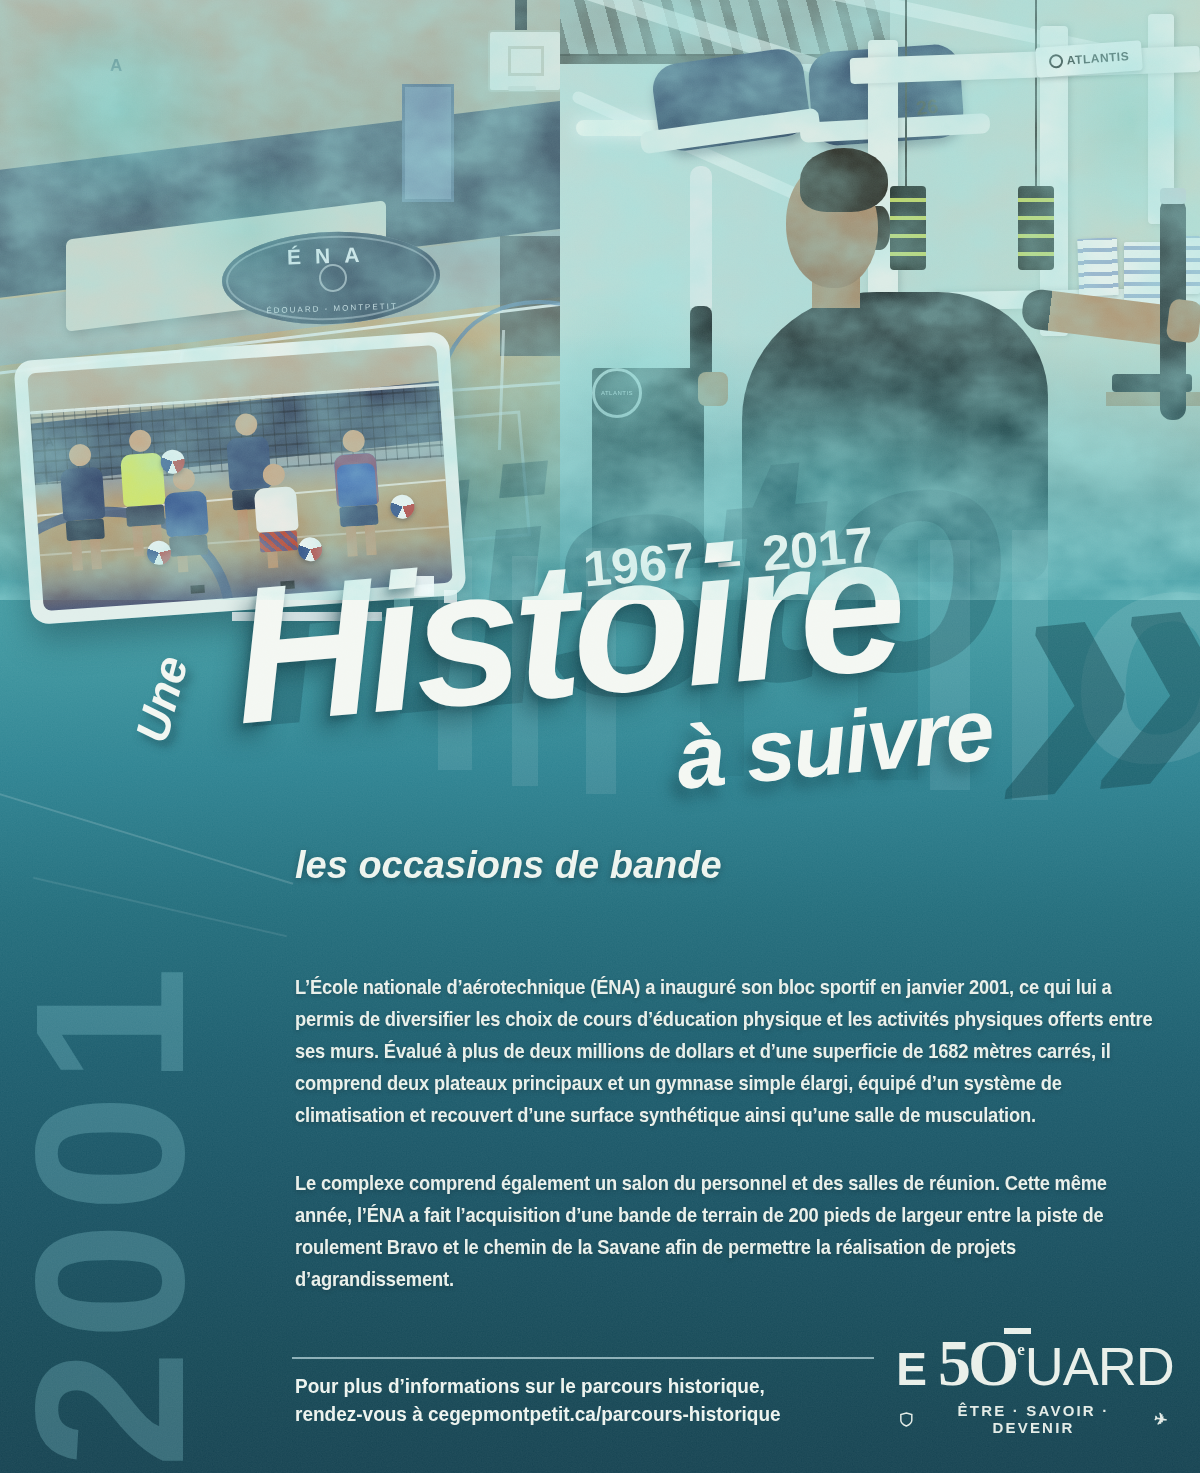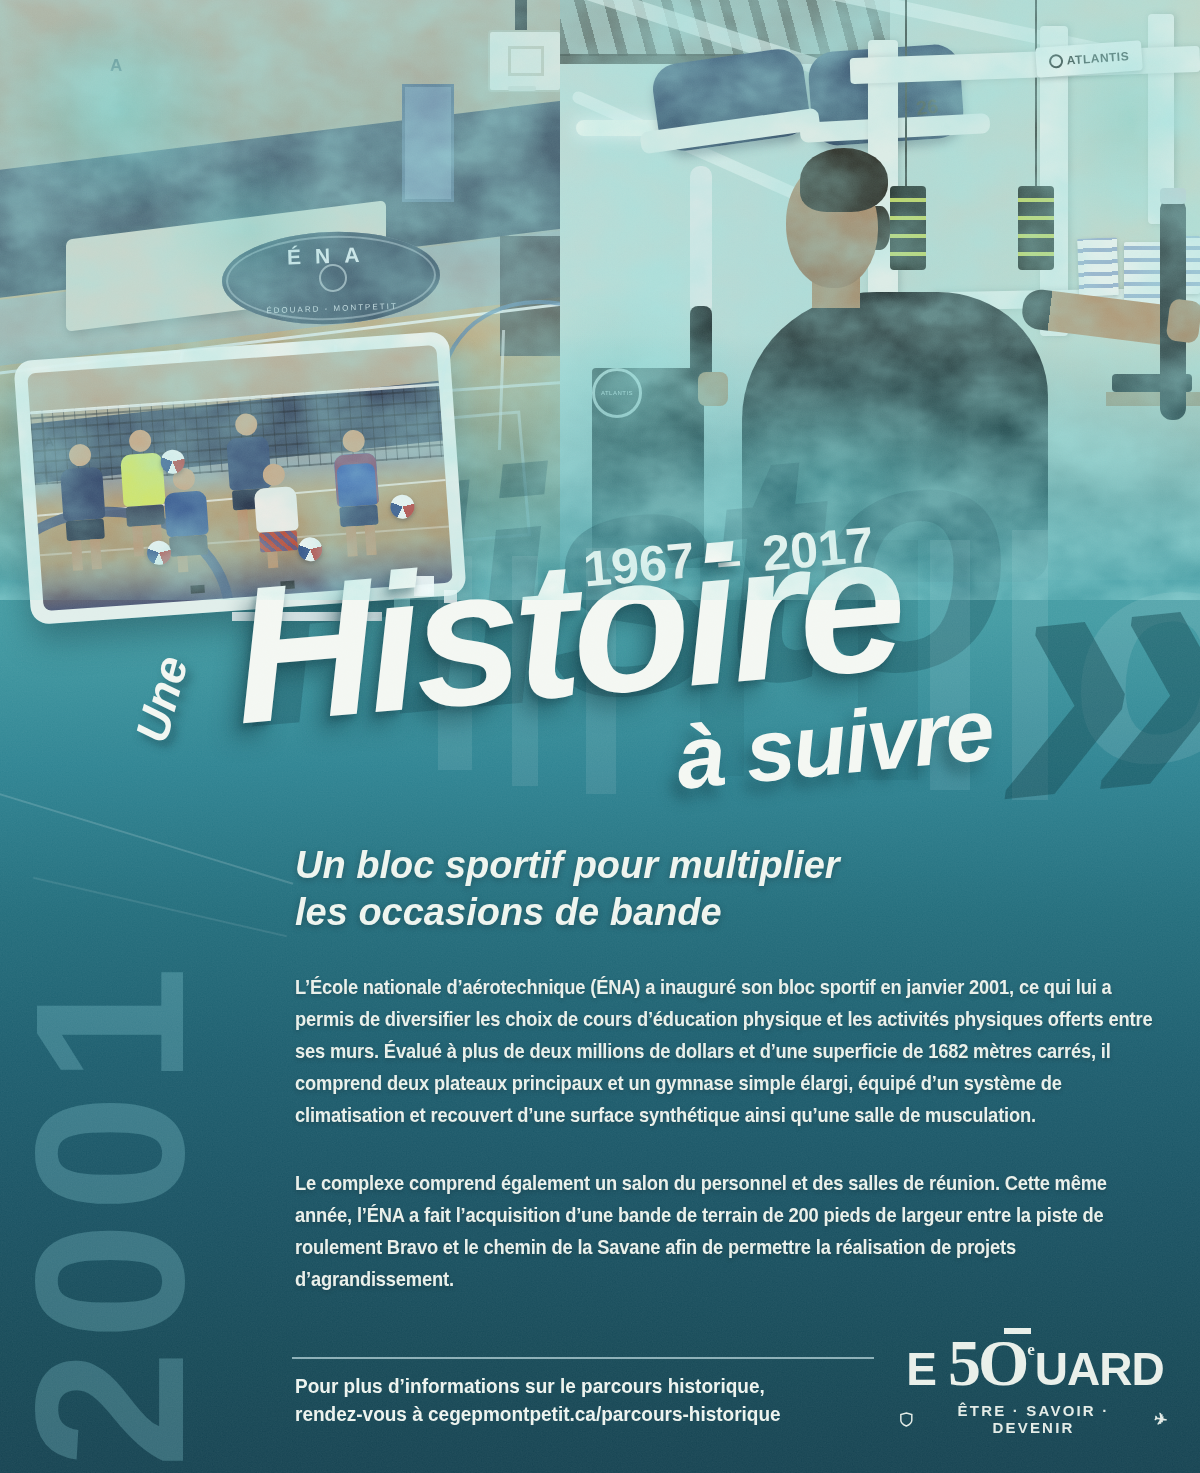--- a/index.html
+++ b/index.html
@@ -124,21 +124,21 @@
   #divider{left:292px;top:1357px;width:582px;height:2px;background:rgba(178,208,213,.75);}
   #footer-info{left:295px;top:1372px;font-size:20px;line-height:28px;font-weight:bold;color:#edf3ee;
     transform:scaleX(.95);transform-origin:left top;}
   
   #logo{left:900px;top:1330px;width:270px;text-align:center;color:#e9efe9;}
   .logo-word{display:flex;align-items:baseline;justify-content:center;line-height:1;}
   .lg-e{font-size:46px;font-weight:bold;position:relative;letter-spacing:-1px;}
   .lg-bar{position:absolute;width:27px;height:6px;background:#e9efe9;margin:-2px 0 0 -35px;}
   .lg-50{font-family:"Liberation Serif",serif;font-size:66px;font-weight:bold;letter-spacing:-3px;margin-left:12px;}
   .lg-sup{font-family:"Liberation Serif",serif;font-size:17px;font-weight:bold;position:relative;top:-30px;margin-left:1px;}
-  .lg-rest{font-size:46px;font-weight:bold;letter-spacing:-1px;}
+  .lg-rest{font-size:54px;font-weight:normal;letter-spacing:-1px;}
   .logo-tag{margin-top:6px;display:flex;align-items:center;justify-content:center;gap:4px;
     font-size:15px;letter-spacing:2.2px;font-weight:bold;color:#e3ebe6;}
   .plane{font-size:16px;transform:rotate(10deg);display:inline-block;}
   .grain{position:absolute;left:0;top:0;pointer-events:none;}
 </style>
 </head>
 <body>
 
 <div id="poster">
 
@@ -318,21 +318,20 @@
   <div id="kicker" class="a">
     <span>1967</span>
     <span class="dash">–</span>
     <span>2017</span>
   </div>
   <div id="title-une" class="a">Une</div>
   <div id="title-main" class="a">Histoire</div>
   <div id="title-suffix" class="a">à suivre</div>
 
   <div id="heading" class="a">
-    <div>Un bloc sportif pour multiplier</div>
     <div>les occasions de bande</div>
   </div>
   <p id="para1" class="a para">L’École nationale d’aérotechnique (ÉNA) a inauguré son bloc sportif en janvier 2001, ce qui lui a permis de diversifier les choix de cours d’éducation physique et les activités physiques offerts entre ses murs. Évalué à plus de deux millions de dollars et d’une superficie de 1682 mètres carrés, il comprend deux plateaux principaux et un gymnase simple élargi, équipé d’un système de climatisation et recouvert d’une surface synthétique ainsi qu’une salle de musculation.</p>
   <p id="para2" class="a para">Le complexe comprend également un salon du personnel et des salles de réunion. Cette même année, l’ÉNA a fait l’acquisition d’une bande de terrain de 200 pieds de largeur entre la piste de roulement Bravo et le chemin de la Savane afin de permettre la réalisation de projets d’agrandissement.</p>
 
   <div id="divider" class="a"></div>
   <div id="footer-info" class="a">
     <div>Pour plus d’informations sur le parcours historique,</div>
     <div>rendez-vous à cegepmontpetit.ca/parcours-historique</div>
   </div>

